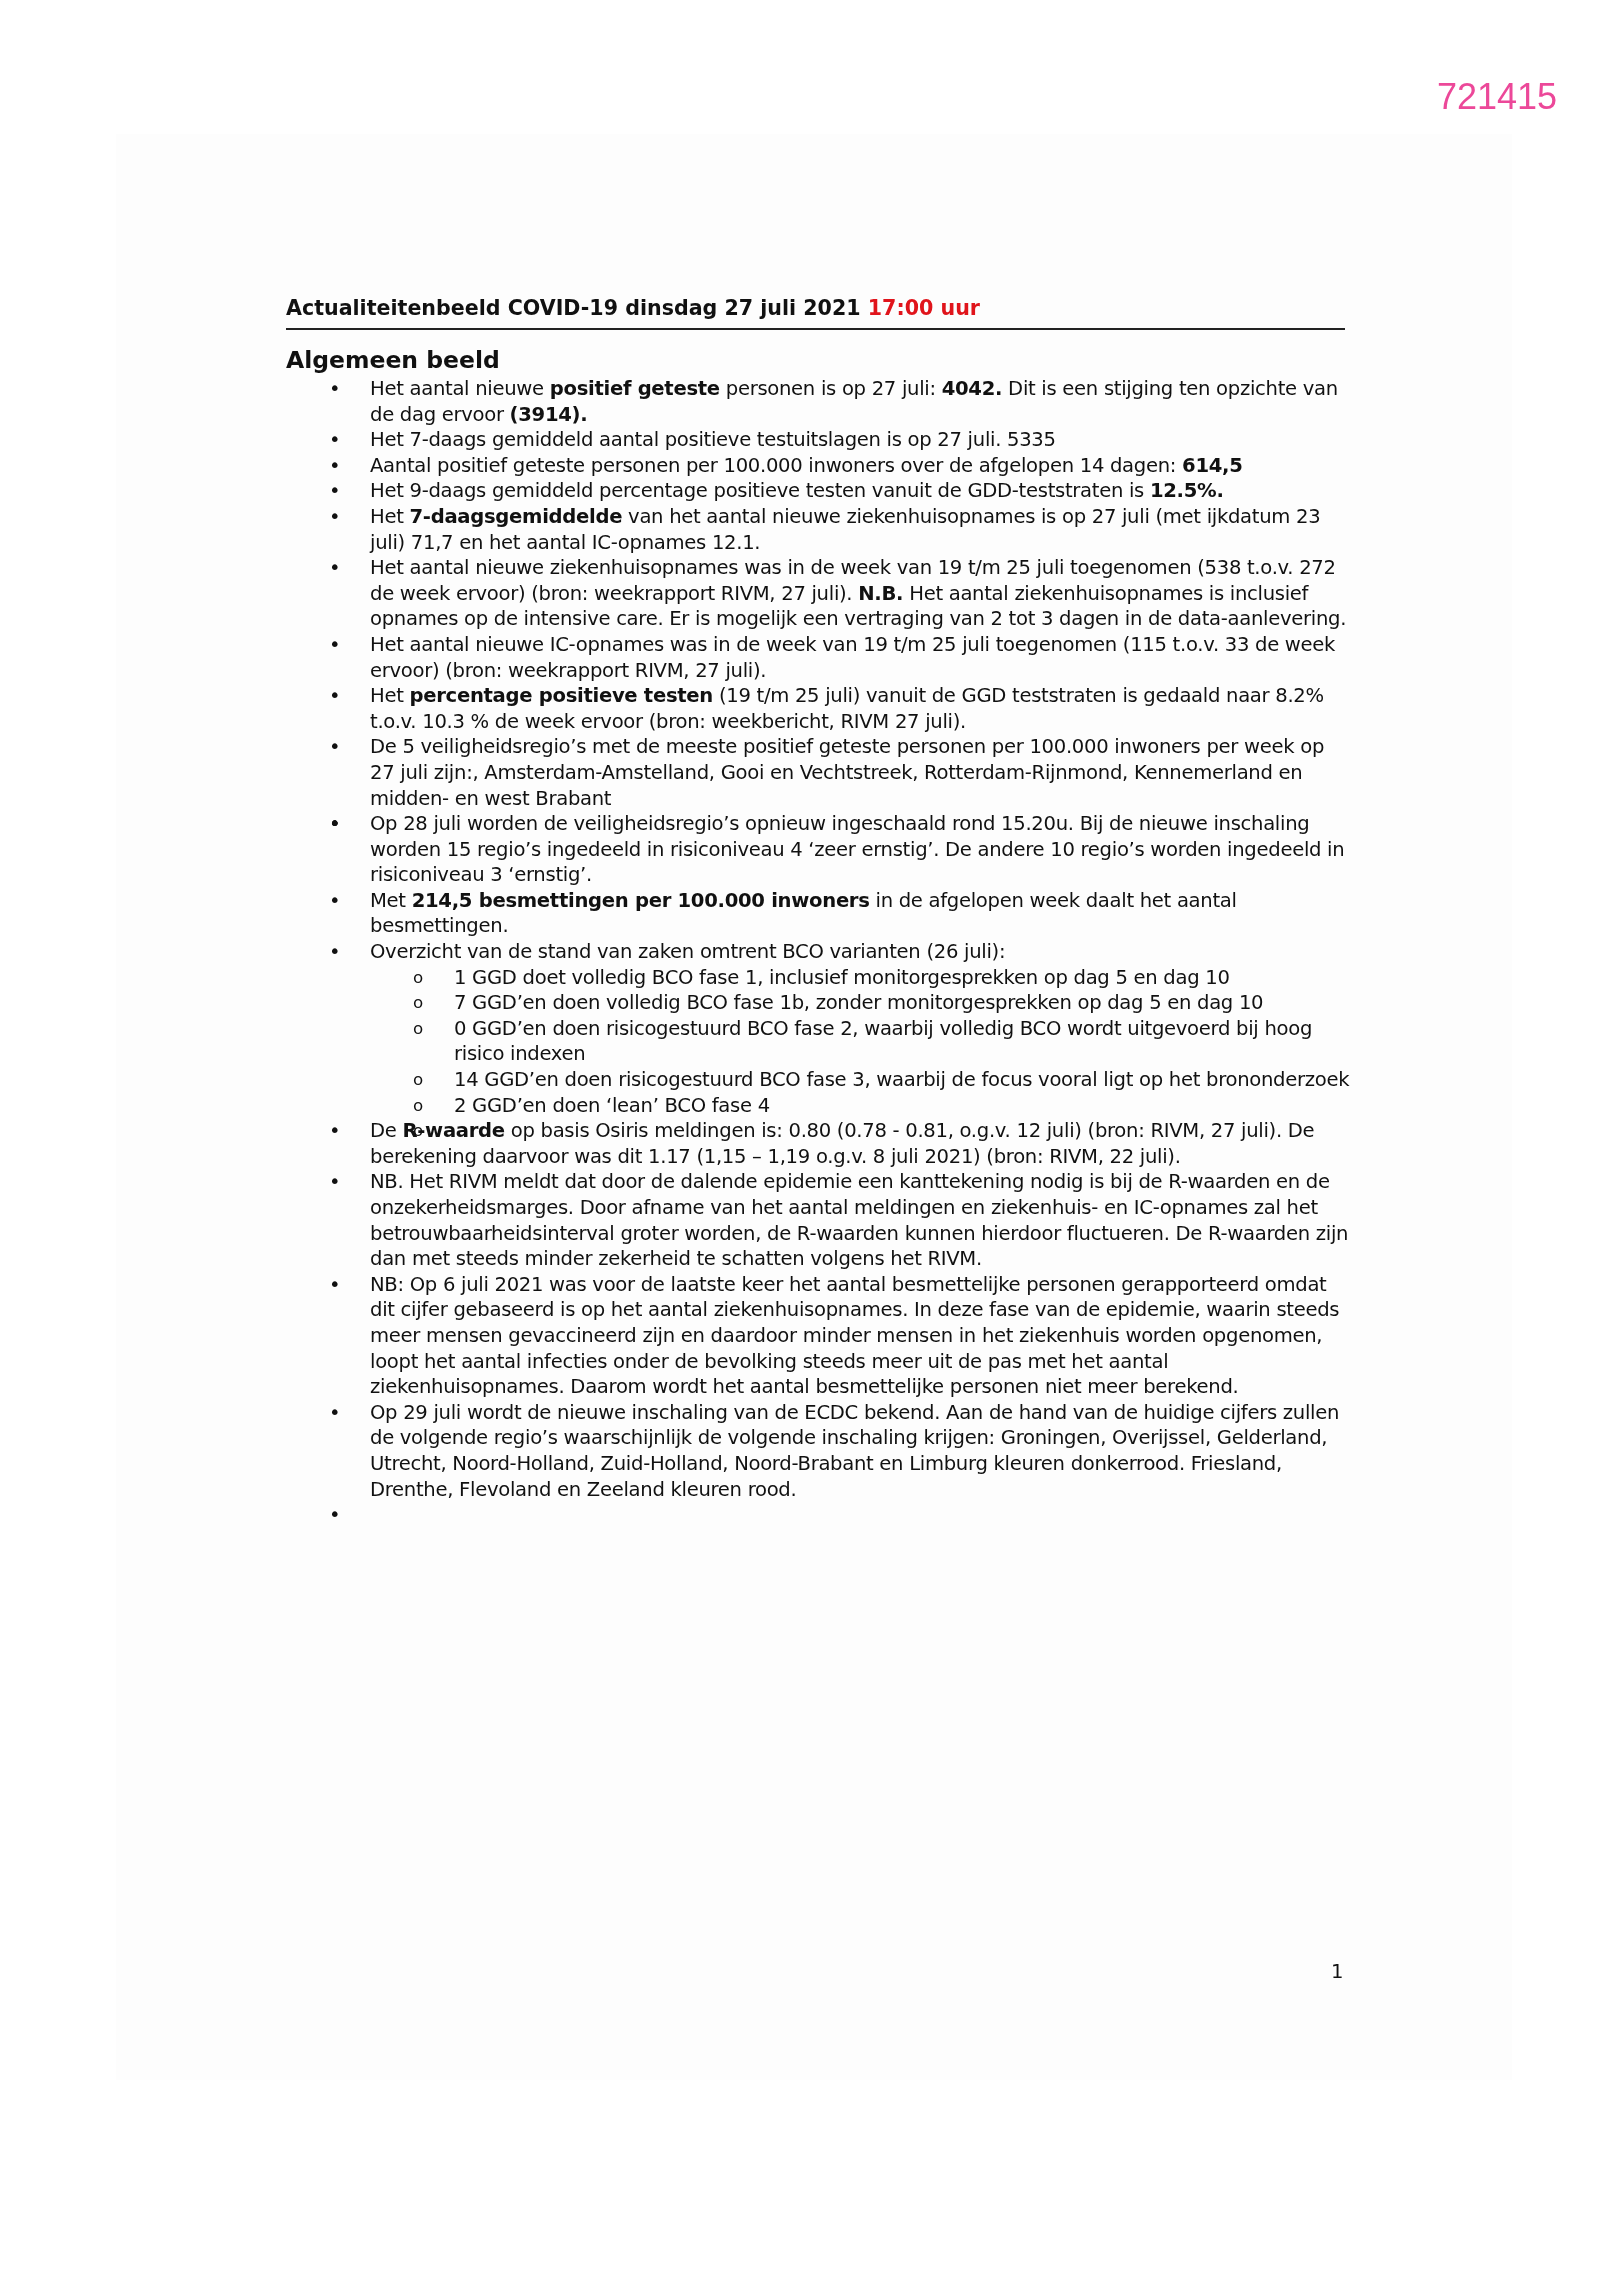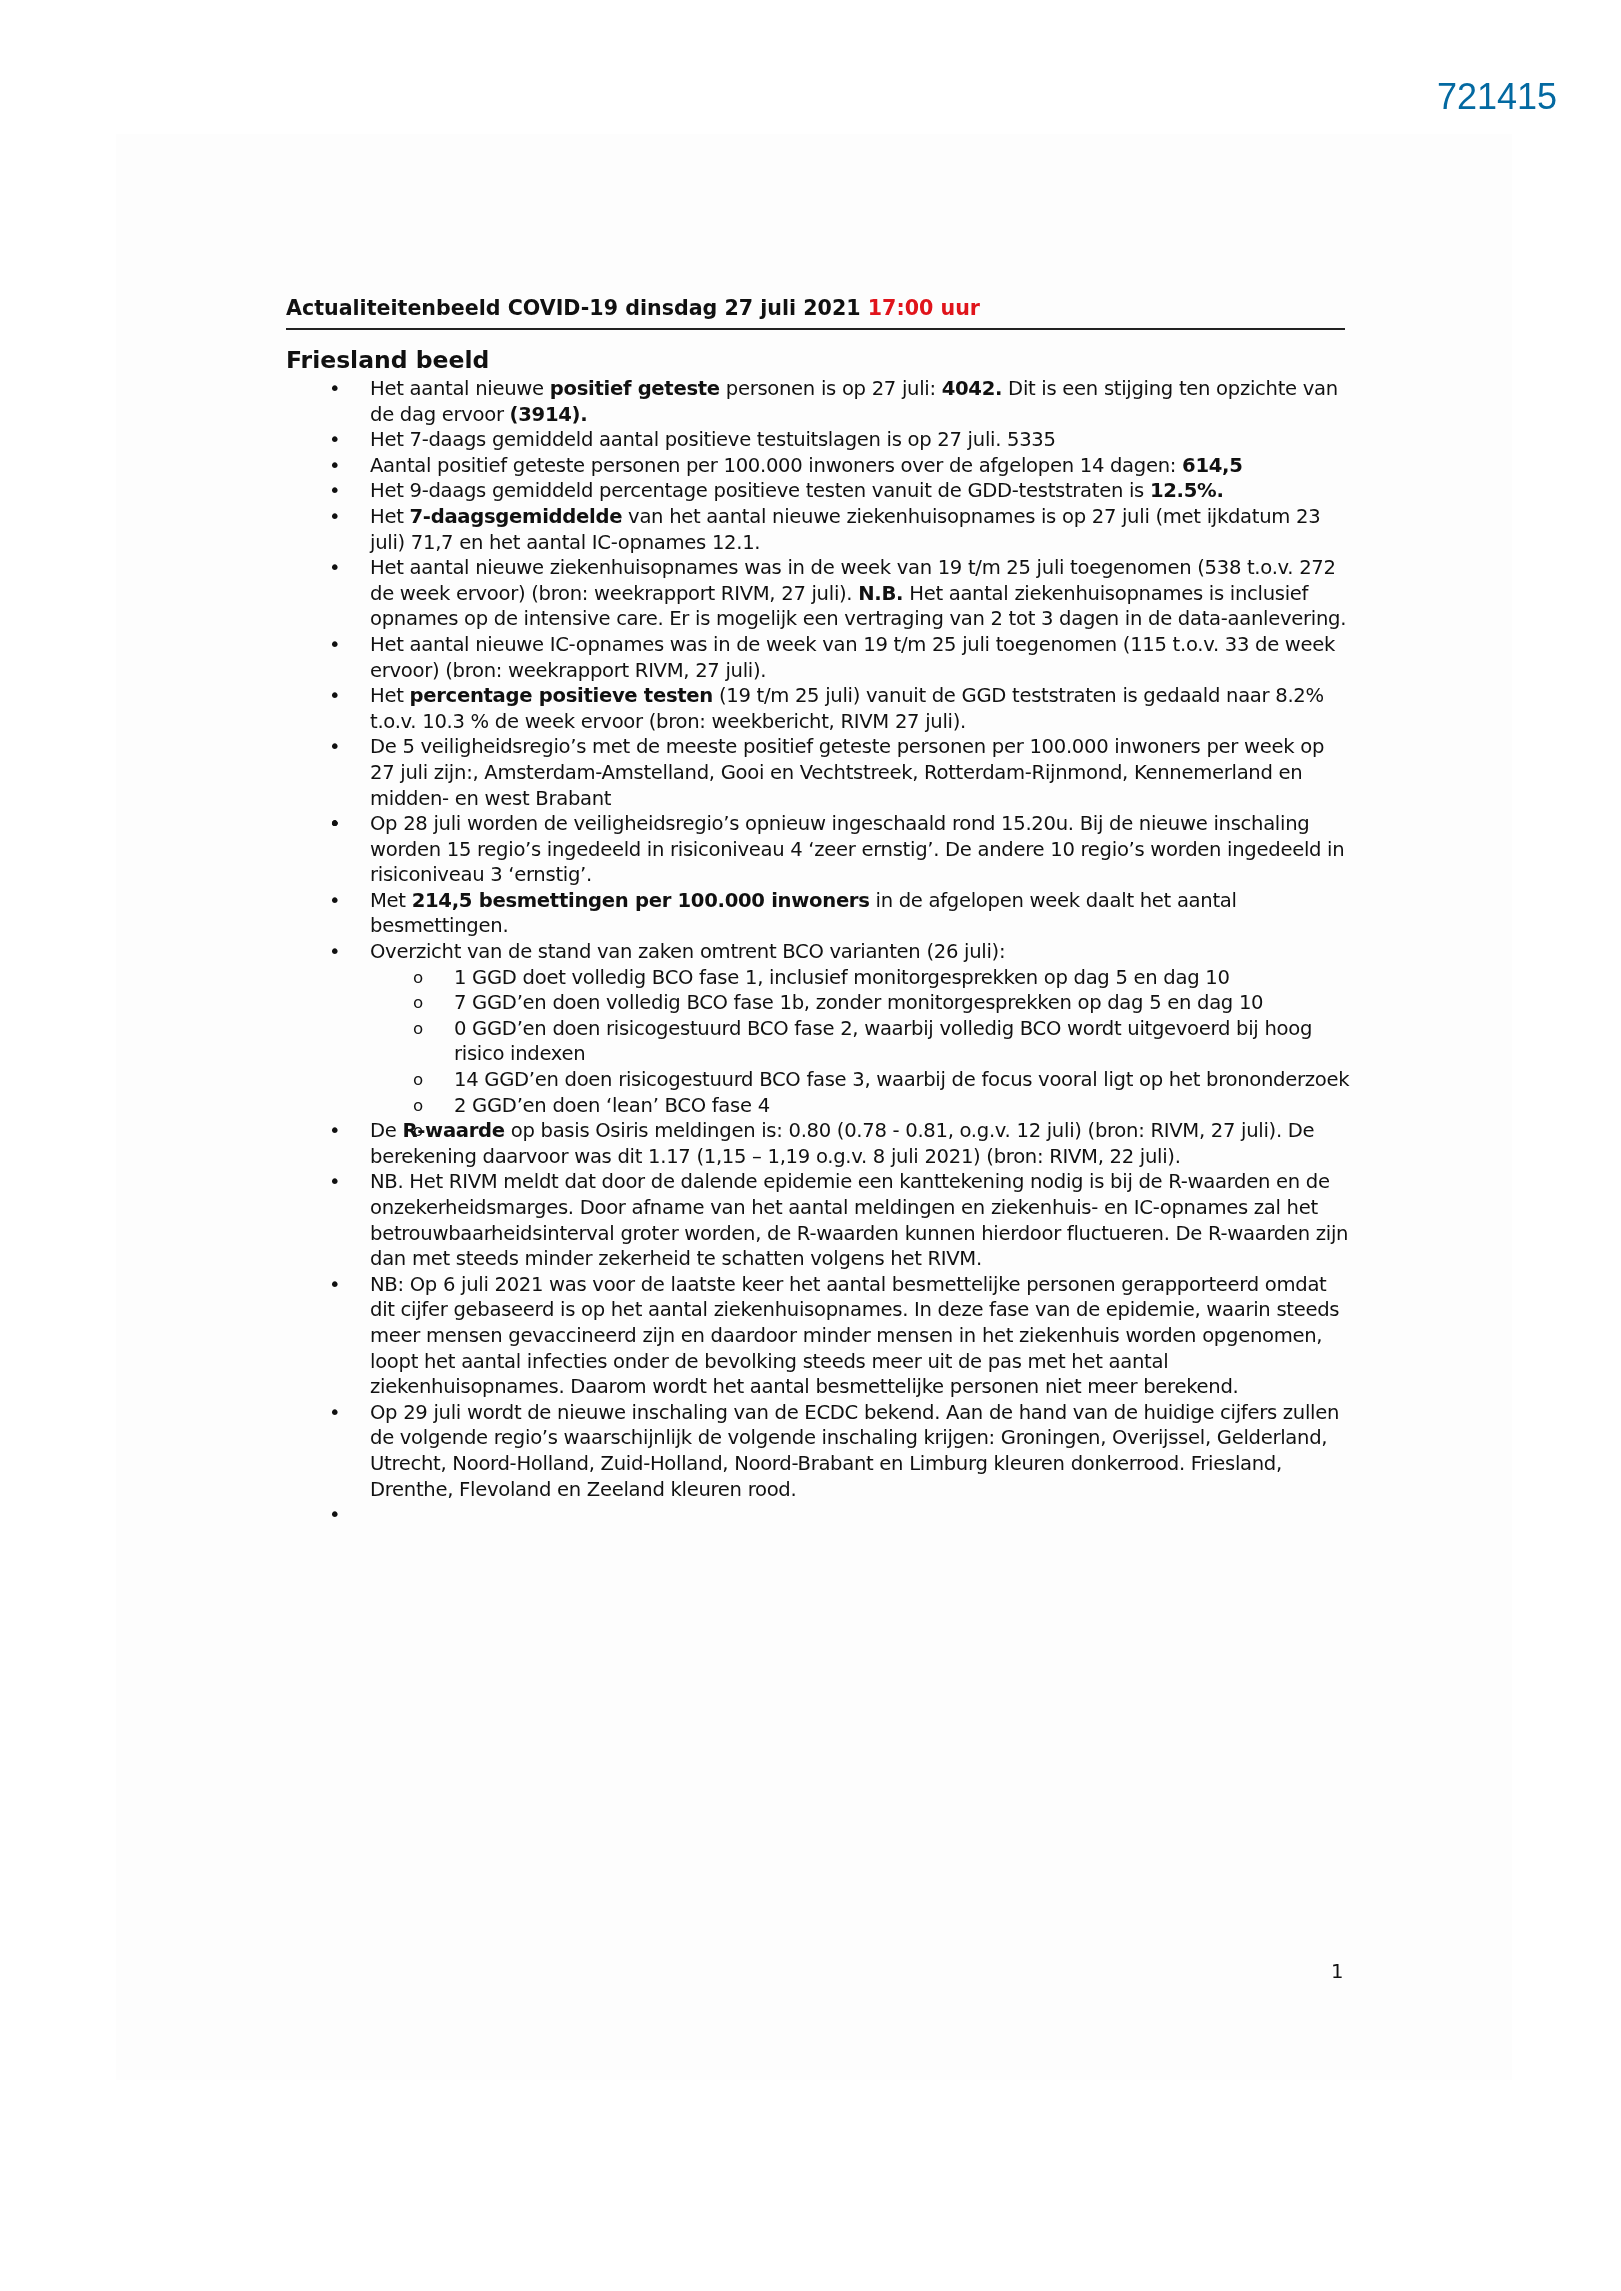--- a/index.html
+++ b/index.html
@@ -6,21 +6,21 @@
   body {
     width: 1621px; height: 2292px; position: relative; overflow: hidden;
     font-family: "DejaVu Sans", sans-serif; color: #111;
   }
   .scan-area {
     position: absolute; left: 116px; top: 134px; width: 1396px; height: 1946px;
     background: #fdfdfd;
   }
   .doc-id {
     position: absolute; left: 1437px; top: 76px;
-    font-family: "Liberation Sans", sans-serif; font-size: 36px; color: #0369a1;
+    font-family: "Liberation Sans", sans-serif; font-size: 36px; color: #ec4899;
   }
   .header {
     position: absolute; left: 286px; top: 283px; width: 1059px;
     font-size: 20.6px; font-weight: bold; padding-bottom: 7.8px;
     border-bottom: 2px solid #222; white-space: nowrap; margin-top: 13px;
   }
   .header .red { color: #e0141b; }
   .section-title {
     position: absolute; left: 286px; top: 346px;
     font-size: 23.5px; font-weight: bold; white-space: nowrap;
@@ -50,21 +50,21 @@
 
 <div class="scan-area"></div>
 
 <div class="doc-id">721415</div>
 
 <div class="header">
   <span>Actualiteitenbeeld COVID-19 dinsdag 27 juli 2021</span>
   <span class="red">17:00 uur</span>
 </div>
 
-<div class="section-title">Friesland beeld</div>
+<div class="section-title">Algemeen beeld</div>
 
 <ul class="list">
   <li><span class="bullet">•</span><span>Het aantal nieuwe </span><b>positief geteste</b><span> personen is op 27 juli: </span><b>4042.</b><span> Dit is een stijging ten opzichte van de dag ervoor </span><b>(3914).</b></li>
   <li><span class="bullet">•</span><span>Het 7-daags gemiddeld aantal positieve testuitslagen is op 27 juli. 5335</span></li>
   <li><span class="bullet">•</span><span>Aantal positief geteste personen per 100.000 inwoners over de afgelopen 14 dagen: </span><b>614,5</b></li>
   <li><span class="bullet">•</span><span>Het 9-daags gemiddeld percentage positieve testen vanuit de GDD-teststraten is </span><b>12.5%.</b></li>
   <li><span class="bullet">•</span><span>Het </span><b>7-daagsgemiddelde</b><span> van het aantal nieuwe ziekenhuisopnames is op 27 juli (met ijkdatum 23 juli) 71,7 en het aantal IC-opnames 12.1.</span></li>
   <li><span class="bullet">•</span><span>Het aantal nieuwe ziekenhuisopnames was in de week van 19 t/m 25 juli toegenomen (538 t.o.v. 272 de week ervoor) (bron: weekrapport RIVM, 27 juli). </span><b>N.B.</b><span> Het aantal ziekenhuisopnames is inclusief opnames op de intensive care. Er is mogelijk een vertraging van 2 tot 3 dagen in de data-aanlevering.</span></li>
   <li><span class="bullet">•</span><span>Het aantal nieuwe IC-opnames was in de week van 19 t/m 25 juli toegenomen (115 t.o.v. 33 de week ervoor) (bron: weekrapport RIVM, 27 juli).</span></li>
   <li><span class="bullet">•</span><span>Het </span><b>percentage positieve testen</b><span> (19 t/m 25 juli) vanuit de GGD teststraten is gedaald naar 8.2% t.o.v. 10.3 % de week ervoor (bron: weekbericht, RIVM 27 juli).</span></li>

